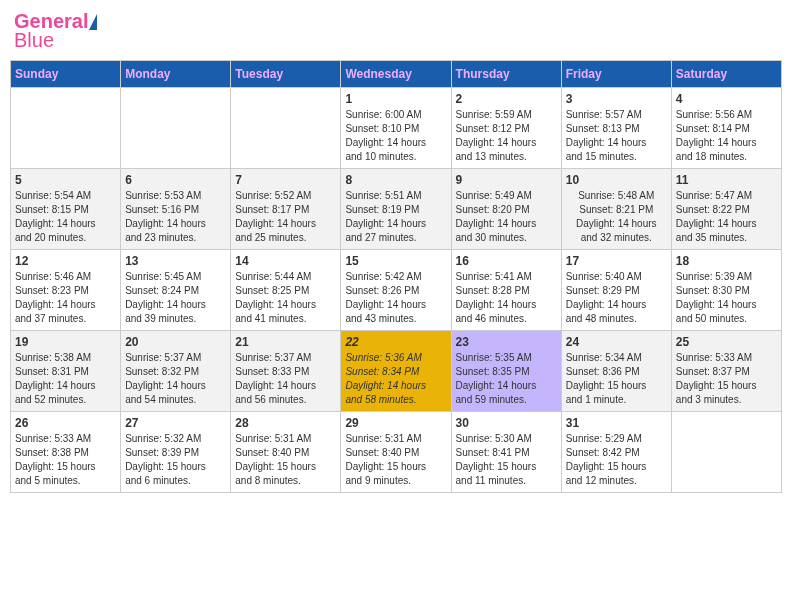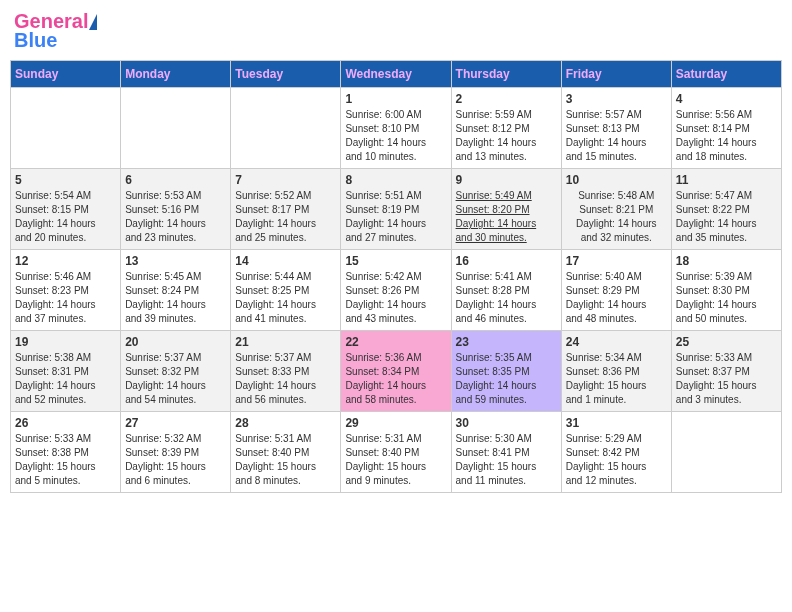--- a/index.html
+++ b/index.html
@@ -81,21 +81,21 @@
   </style>
 </head>
 <body>
 
 <div class="header">
   <div class="logo">
     <div style="display:flex;align-items:center;">
       <span style="font-size:20px;font-weight:bold;color:#ec4899;text-align:center;">General</span>
       <span style="display:inline-block;width:0;height:0;border-left:8px solid transparent;border-bottom:16px solid #1a5dad;margin-left:1px;"></span>
     </div>
-    <span style="font-size:20px;font-weight:bold;color:#3b82f6;margin-top:-4px;">Blue</span>
+    <span style="font-size:20px;font-weight:normal;color:#ec4899;margin-top:-4px;">Blue</span>
   </div>
   <div class="title-block">
     <div class="month-title"></div>
     <div class="location-title"></div>
   </div>
 </div>
 
 <table>
   <thead>
     <tr>
@@ -166,21 +166,21 @@
         </td>
         <td style="background-color: rgb(242, 242, 242);">
           <span class="day-number">8</span>
           <div class="day-info" style="white-space: pre-line;">Sunrise: 5:51 AM
 Sunset: 8:19 PM
 Daylight: 14 hours
 and 27 minutes.</div>
         </td>
         <td style="background-color: rgb(242, 242, 242);">
           <span class="day-number">9</span>
-          <div class="day-info" style="white-space: pre-line; text-decoration: underline;">Sunrise: 5:49 AM
+          <div class="day-info" style="white-space: pre-line;">Sunrise: 5:49 AM
 Sunset: 8:20 PM
 Daylight: 14 hours
 and 30 minutes.</div>
         </td>
         <td style="background-color: rgb(242, 242, 242);">
           <span class="day-number">10</span>
           <div class="day-info" style="white-space: pre-line; text-align: center;">Sunrise: 5:48 AM
 Sunset: 8:21 PM
 Daylight: 14 hours
 and 32 minutes.</div>
@@ -259,21 +259,21 @@
 Daylight: 14 hours
 and 54 minutes.</div>
         </td>
         <td style="background-color: rgb(242, 242, 242);">
           <span class="day-number">21</span>
           <div class="day-info" style="white-space: pre-line;">Sunrise: 5:37 AM
 Sunset: 8:33 PM
 Daylight: 14 hours
 and 56 minutes.</div>
         </td>
-        <td style="background-color: #f9a8d4;">
+        <td style="background-color: #eab308; font-style: italic;">
           <span class="day-number">22</span>
           <div class="day-info" style="white-space: pre-line;">Sunrise: 5:36 AM
 Sunset: 8:34 PM
 Daylight: 14 hours
 and 58 minutes.</div>
         </td>
         <td style="background-color: #c4b5fd;">
           <span class="day-number">23</span>
           <div class="day-info" style="white-space: pre-line;">Sunrise: 5:35 AM
 Sunset: 8:35 PM

